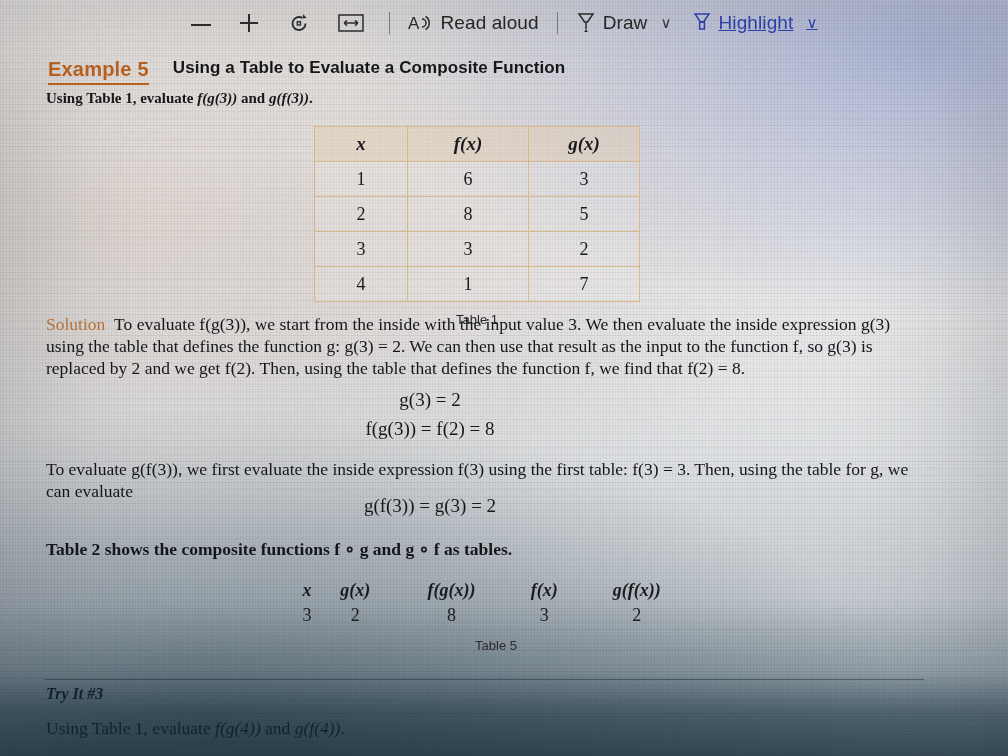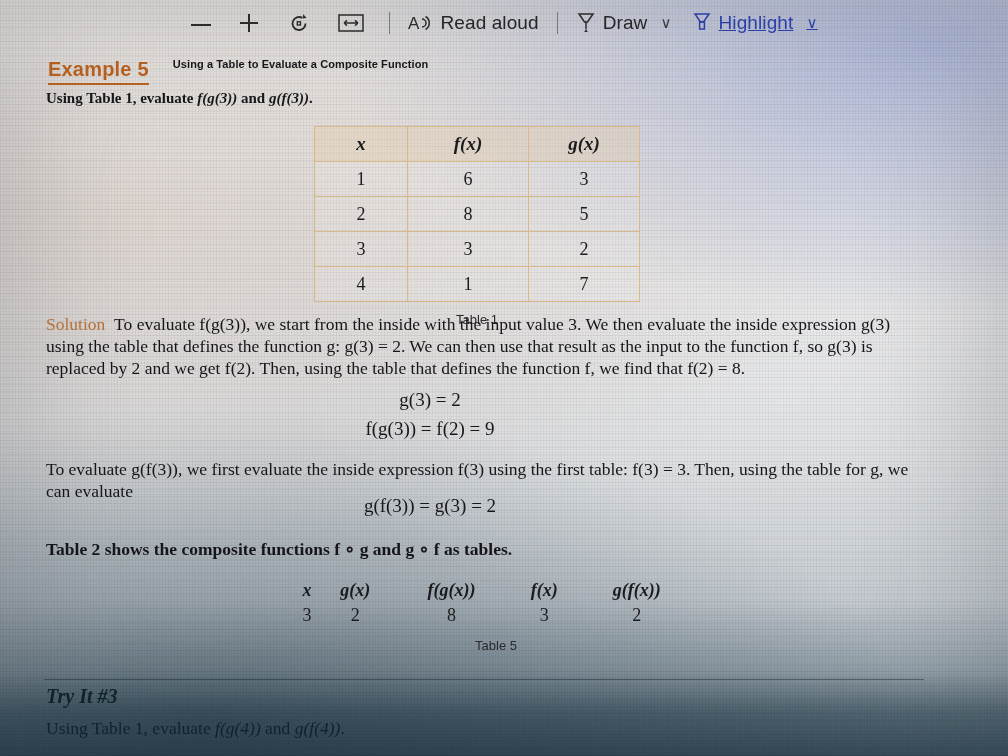--- a/index.html
+++ b/index.html
@@ -71,21 +71,21 @@
   .glyph-minus{width:20px;height:2px;background:#2b2b2b;display:inline-block;}
 
   
   #doc{position:absolute;inset:0;z-index:4;}
   .docline{position:absolute;color:#17171a;}
 
   #ex-head{left:48px;top:58px;display:flex;align-items:flex-start;gap:24px;
     font-family:"Liberation Sans", sans-serif;}
   #ex-label{color:#b5601f;font-size:20px;font-weight:600;
     border-bottom:2px solid #b5601f;padding-bottom:2px;letter-spacing:.2px;}
-  #ex-title{color:#17171a;font-size:11px;font-weight:700;letter-spacing:.1px;}
+  #ex-title{color:#17171a;font-size:17px;font-weight:700;letter-spacing:.1px;}
 
   #ex-sub{left:46px;top:90px;font-size:15px;font-weight:600;}
   .mi{font-style:italic;font-family:"Liberation Serif", serif;}
 
   
   #t1wrap{position:absolute;left:314px;top:126px;}
   table.t1{border-collapse:collapse;width:326px;}
   table.t1 th,table.t1 td{
     border:1px solid #d8b98a;
     text-align:center;font-size:18px;color:#1b1b1e;
@@ -112,21 +112,21 @@
 
   
   #t2wrap{position:absolute;left:296px;top:578px;width:400px;}
   table.t2{border-collapse:collapse;width:100%;}
   table.t2 th,table.t2 td{border:none;text-align:center;font-size:18px;color:#1b1b1e;padding:2px 0;}
   table.t2 th{font-style:italic;font-weight:700;}
 
   
   #divider{position:absolute;left:44px;top:679px;width:880px;height:1px;
     background:rgba(20,35,45,.45);}
-  #tryit{position:absolute;left:46px;top:685px;font-size:20px;font-style:italic;
+  #tryit{position:absolute;left:46px;top:685px;font-size:16px;font-style:italic;
     font-weight:700;color:#10222c;}
   #tryit-sub{position:absolute;left:46px;top:718px;font-size:17.5px;color:#10222c;}
 </style>
 </head>
 <body>
 
 <div id="screen"></div>
 
 <div id="toolbar">
 
@@ -251,21 +251,21 @@
       </tbody>
     </table>
     <div class="tcap">Table 1</div>
   </div>
 
   <div class="para" id="p1">
     <span id="sol-label">Solution</span>&nbsp;&nbsp;<span>To evaluate f(g(3)), we start from the inside with the input value 3. We then evaluate the inside expression g(3) using the table that defines the function g: g(3) = 2. We can then use that result as the input to the function f, so g(3) is replaced by 2 and we get f(2). Then, using the table that defines the function f, we find that f(2) = 8.</span>
   </div>
 
   <div class="eq" id="eq1">g(3) = 2</div>
-  <div class="eq" id="eq2">f(g(3)) = f(2) = 9</div>
+  <div class="eq" id="eq2">f(g(3)) = f(2) = 8</div>
 
   <div class="para" id="p2">To evaluate g(f(3)), we first evaluate the inside expression f(3) using the first table: f(3) = 3. Then, using the table for g, we can evaluate</div>
 
   <div class="eq" id="eq3">g(f(3)) = g(3) = 2</div>
 
   <div class="para" id="p3">Table 2 shows the composite functions f ∘ g and g ∘ f as tables.</div>
 
   <div id="t2wrap">
     <table class="t2">
       <thead>

